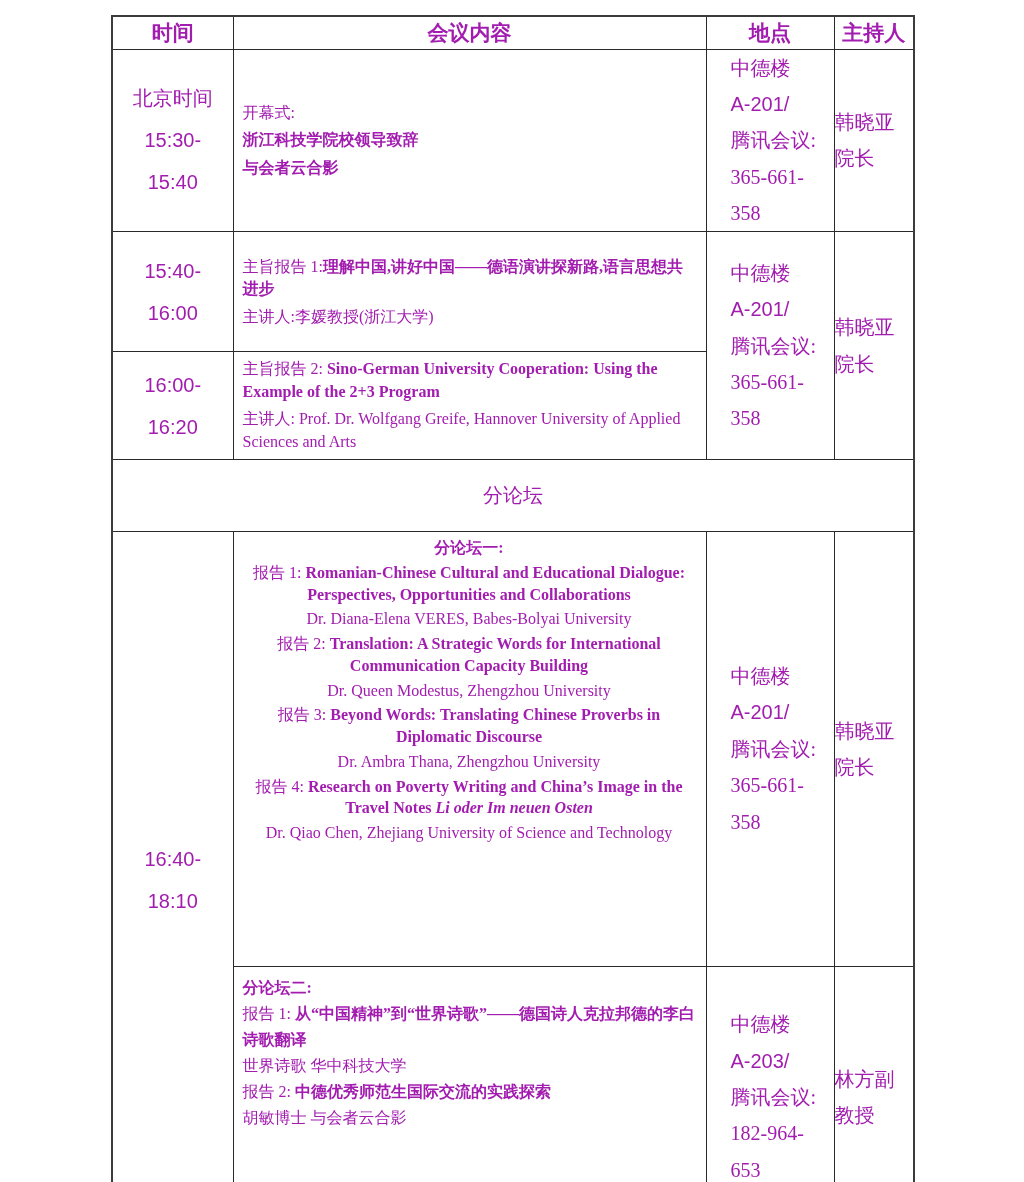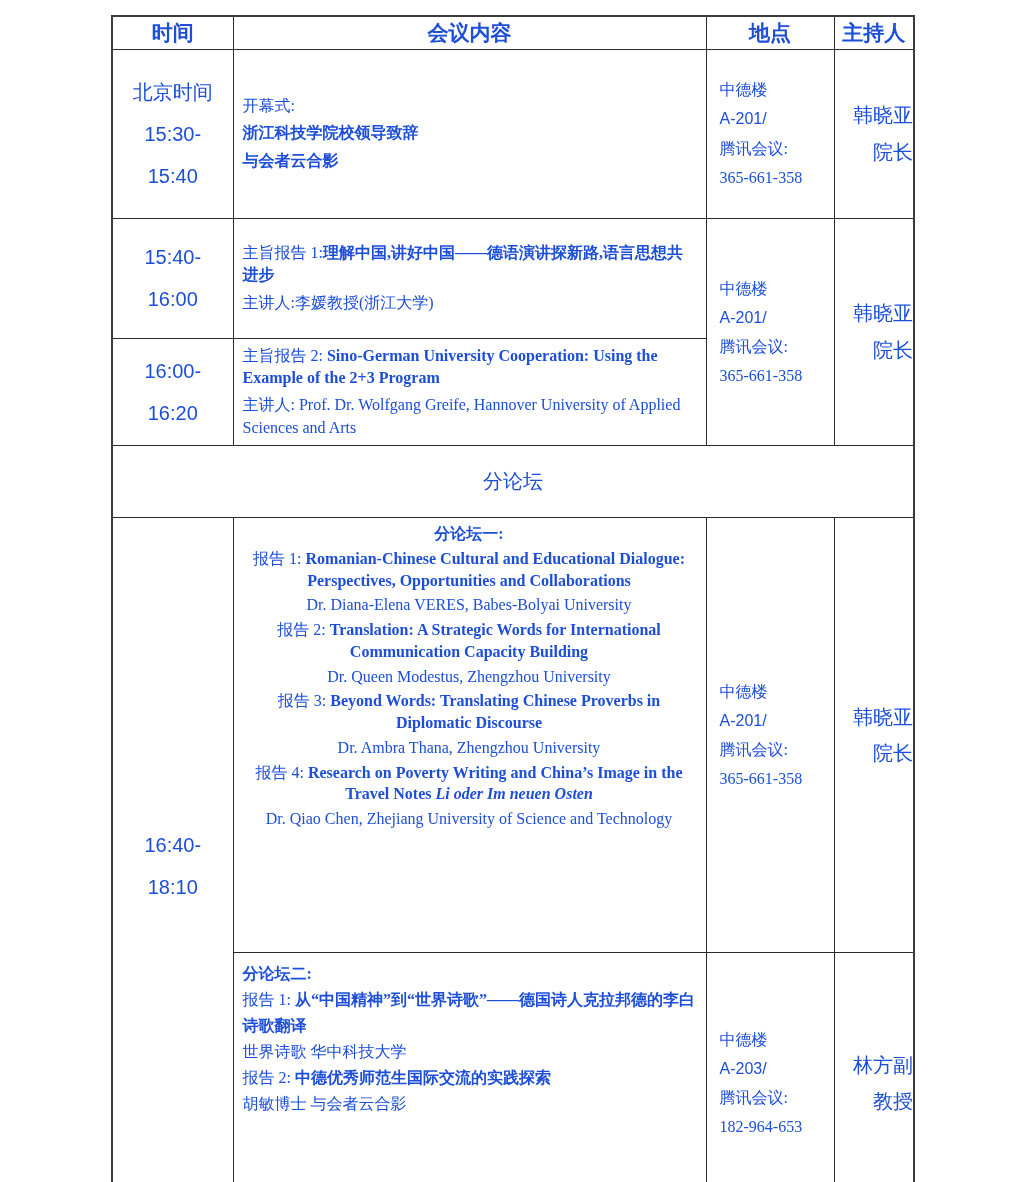--- a/index.html
+++ b/index.html
@@ -2,21 +2,21 @@
 <html><head>
 <meta charset="utf-8">
 <style>
   html, body { margin: 0; padding: 0; background: #ffffff; }
   .page {
     position: relative;
     width: 1024px;
     height: 1182px;
     background: #ffffff;
     overflow: hidden;
-    color: #1d4ed8;
+    color: #a21caf;
     font-family: "Liberation Serif", "DejaVu Serif", serif;
   }
   table.schedule {
     position: absolute;
     left: 111px;
     top: 15px;
     width: 802px;
     border-collapse: collapse;
     table-layout: fixed;
     border: 2px solid #3c3c3c;
@@ -54,29 +54,29 @@
   td.content p { margin: 0; line-height: 1.4; }
   td.content p + p { margin-top: 5px; }
   tr.r5 td.content { vertical-align: top; padding-top: 5px; }
   tr.r5 td.content p { line-height: 1.36; text-align: center; }
   tr.r5 td.content p + p { margin-top: 3px; }
   tr.r6 td.content { vertical-align: top; padding-top: 8px; }
   tr.r6 td.content p { line-height: 1.62; }
   tr.r6 td.content p + p { margin-top: 0; }
 
   td.loc {
-    font-size: 16px;
-    padding-left: 13px;
+    font-size: 20px;
+    padding-left: 24px;
     line-height: 1.82;
   }
   td.loc .ln:nth-child(2) {
     font-family: "Liberation Sans", "DejaVu Sans", sans-serif;
   }
   td.host {
-    text-align: right;
+    text-align: left;
     font-size: 20px;
     line-height: 1.82;
   }
   td.section {
     text-align: center;
     font-weight: normal;
     font-size: 20px;
   }
   .b { font-weight: bold; }
   .i { font-style: italic; }

